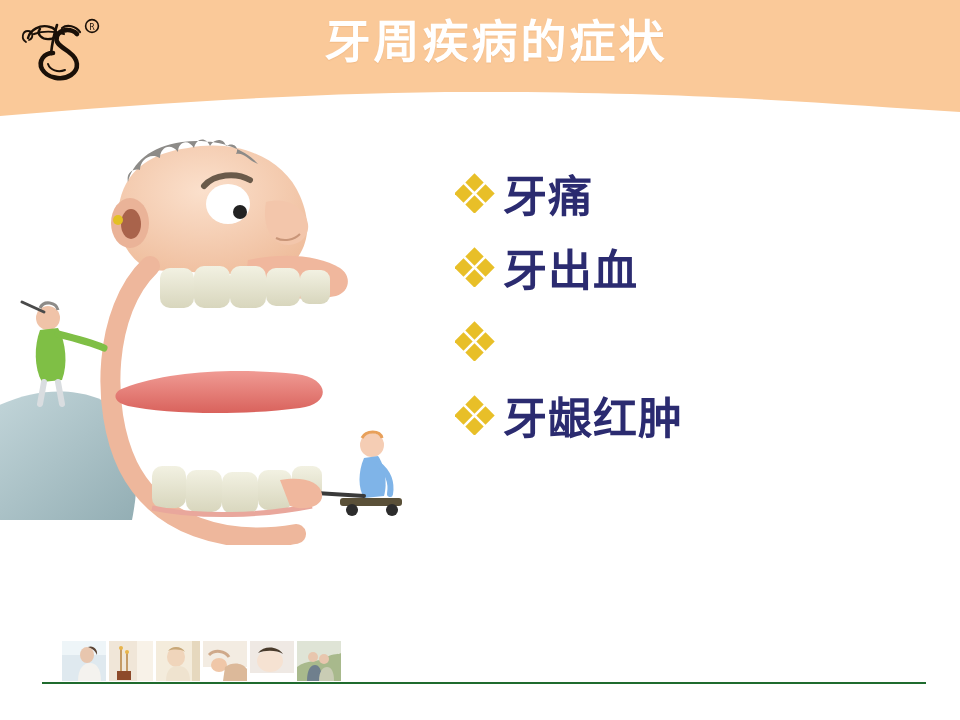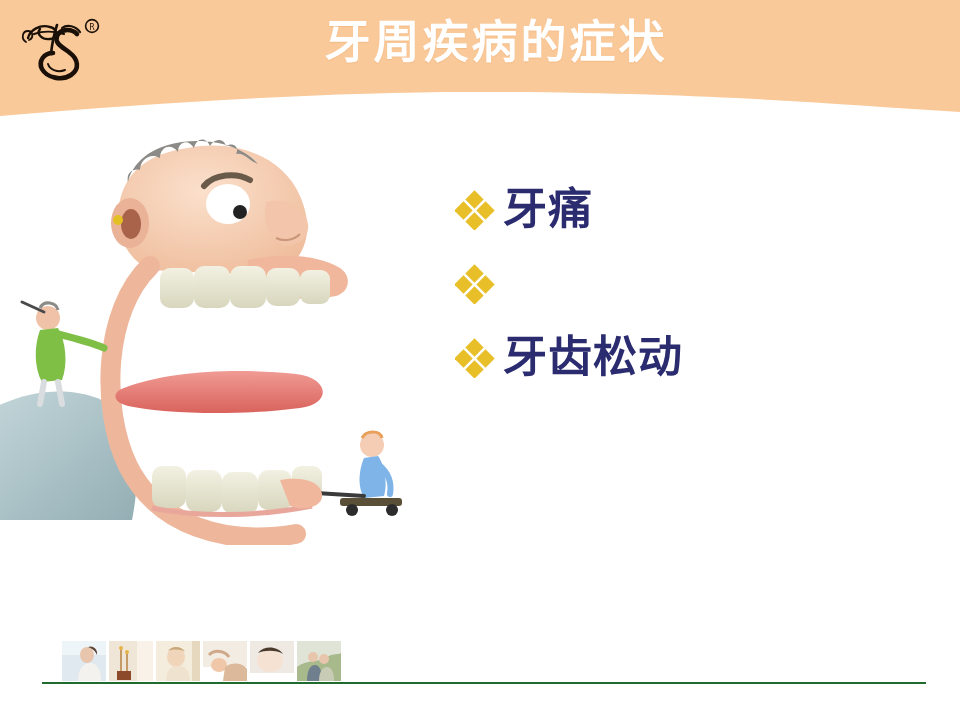--- a/index.html
+++ b/index.html
@@ -74,21 +74,21 @@
   
   .bullet-list {
     position: absolute;
     left: 455px;
     top: 172px;
     width: 480px;
     z-index: 3;
   }
   .bullet-row {
     display: flex;
-    align-items: center;
+    align-items: flex-start;
     height: 74px;
   }
   .bullet-mark {
     flex: 0 0 auto;
     width: 40px;
     height: 40px;
     margin-right: 8px;
     position: relative;
     top: 1px;
   }
@@ -276,46 +276,59 @@
             <rect x="13" y="3" width="13" height="13" transform="rotate(45 19.5 9.5)"></rect>
             <rect x="2" y="14" width="13" height="13" transform="rotate(45 8.5 20.5)"></rect>
             <rect x="24" y="14" width="13" height="13" transform="rotate(45 30.5 20.5)"></rect>
             <rect x="13" y="25" width="13" height="13" transform="rotate(45 19.5 31.5)"></rect>
           </g>
         </svg>
       </span>
       <span class="bullet-text">牙痛</span>
     </div>
 
-
     <div class="bullet-row">
       <span class="bullet-mark">
         <svg width="40" height="40" viewBox="0 0 40 40" xmlns="http://www.w3.org/2000/svg">
           <g fill="#e8bf28">
             <rect x="13" y="3" width="13" height="13" transform="rotate(45 19.5 9.5)"></rect>
             <rect x="2" y="14" width="13" height="13" transform="rotate(45 8.5 20.5)"></rect>
             <rect x="24" y="14" width="13" height="13" transform="rotate(45 30.5 20.5)"></rect>
             <rect x="13" y="25" width="13" height="13" transform="rotate(45 19.5 31.5)"></rect>
           </g>
         </svg>
       </span>
+      <span class="bullet-text">牙出血</span>
     </div>
 
     <div class="bullet-row">
       <span class="bullet-mark">
         <svg width="40" height="40" viewBox="0 0 40 40" xmlns="http://www.w3.org/2000/svg">
           <g fill="#e8bf28">
             <rect x="13" y="3" width="13" height="13" transform="rotate(45 19.5 9.5)"></rect>
             <rect x="2" y="14" width="13" height="13" transform="rotate(45 8.5 20.5)"></rect>
             <rect x="24" y="14" width="13" height="13" transform="rotate(45 30.5 20.5)"></rect>
             <rect x="13" y="25" width="13" height="13" transform="rotate(45 19.5 31.5)"></rect>
           </g>
         </svg>
       </span>
-      <span class="bullet-text">牙齿松动</span>
+    </div>
+
+    <div class="bullet-row">
+      <span class="bullet-mark">
+        <svg width="40" height="40" viewBox="0 0 40 40" xmlns="http://www.w3.org/2000/svg">
+          <g fill="#e8bf28">
+            <rect x="13" y="3" width="13" height="13" transform="rotate(45 19.5 9.5)"></rect>
+            <rect x="2" y="14" width="13" height="13" transform="rotate(45 8.5 20.5)"></rect>
+            <rect x="24" y="14" width="13" height="13" transform="rotate(45 30.5 20.5)"></rect>
+            <rect x="13" y="25" width="13" height="13" transform="rotate(45 19.5 31.5)"></rect>
+          </g>
+        </svg>
+      </span>
+      <span class="bullet-text">牙龈红肿</span>
     </div>
 
 
   </div>
 
   <div class="thumb-strip">
 
     <div class="thumb">
       <svg width="44" height="40" viewBox="0 0 44 40" xmlns="http://www.w3.org/2000/svg">
         <rect width="44" height="40" fill="#dfe9ef"></rect>

